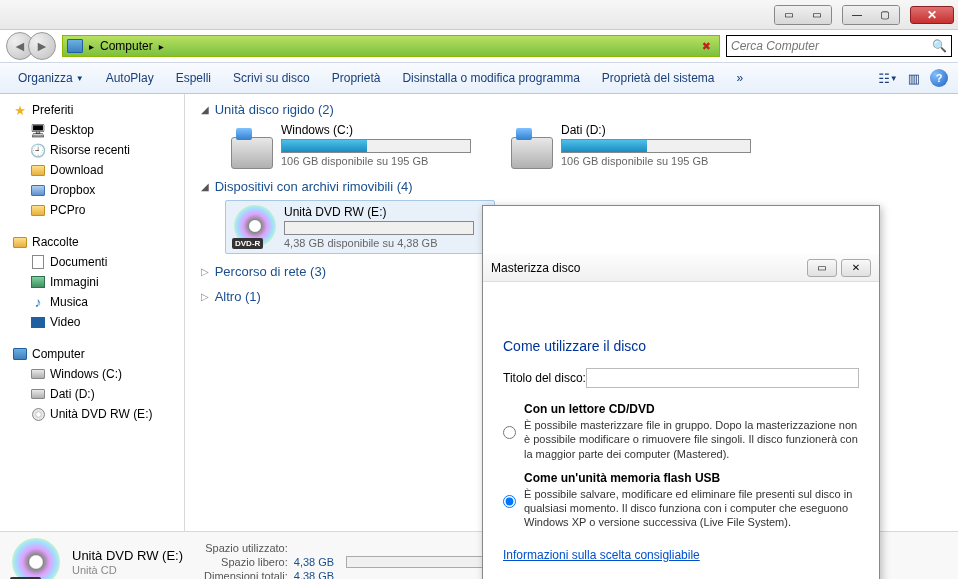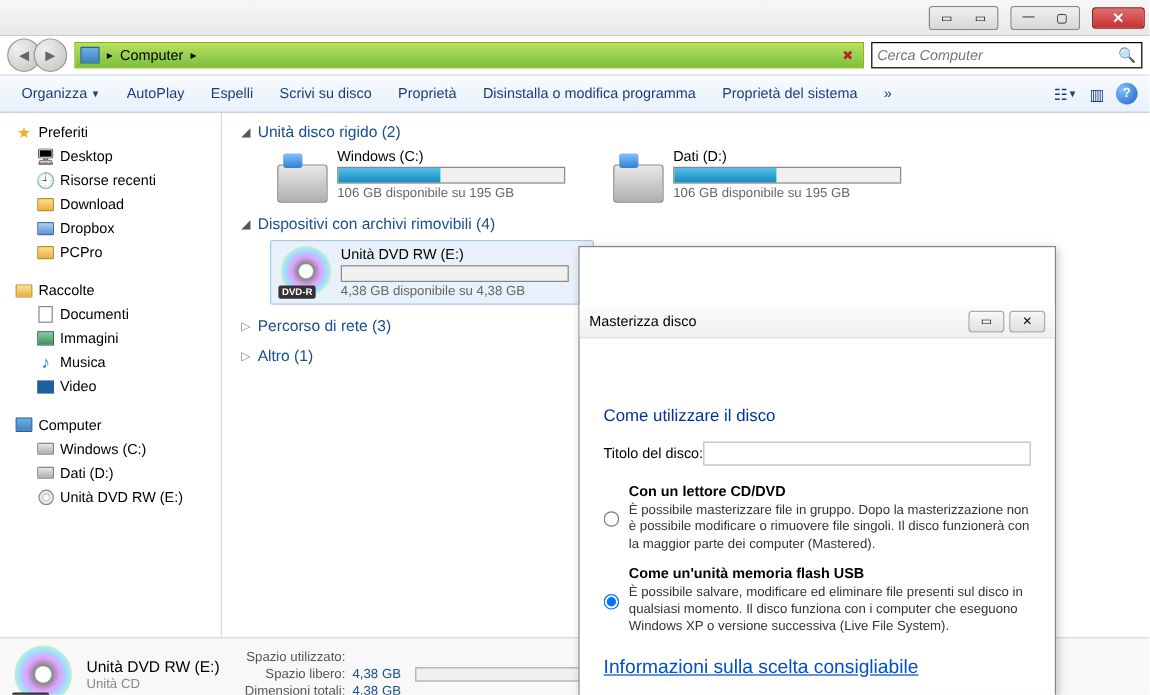--- a/index.html
+++ b/index.html
@@ -86,21 +86,21 @@
 .dialog-title-btn { width: 30px; height: 18px; border: 1px solid #aaa; border-radius: 3px; display: flex; align-items: center; justify-content: center; margin-left: 4px; font-size: 10px; background: linear-gradient(to bottom, #f8f8f8, #e0e0e0); cursor: pointer; }
 .dialog-body { padding: 28px 20px; margin-top: 28px; }
 .dialog-heading { color: #003399; font-size: 14px; margin-bottom: 14px; }
 .dialog-row { display: flex; align-items: center; margin-bottom: 14px; }
 .dialog-row label { font-size: 12px; }
 .dialog-row input[type=text] { flex: 1; border: 1px solid #bbb; height: 20px; padding: 0 4px; }
 .radio-opt { display: flex; gap: 8px; margin-bottom: 10px; }
 .radio-opt input { margin-top: 2px; }
 .radio-opt .opt-title { font-weight: bold; font-size: 12px; }
 .radio-opt .opt-desc { font-size: 11px; color: #333; margin-top: 2px; line-height: 1.3; }
-.dialog-link { color: #0050cc; font-size: 16px; text-decoration: underline; cursor: pointer; margin-top: 8px; display: inline-block; }
+.dialog-link { color: #0050cc; font-size: 12px; text-decoration: underline; cursor: pointer; margin-top: 8px; display: inline-block; }
 .dialog-footer { height: 40px; display: flex; justify-content: flex-end; align-items: center; gap: 8px; padding: 0 14px; background: #f0f0f0; border-top: 1px solid #ddd; }
 .dlg-btn { min-width: 72px; height: 22px; border: 1px solid #888; border-radius: 3px; background: linear-gradient(to bottom, #fdfdfd, #e0e0e0); font-size: 16px; cursor: pointer; }
 .dlg-btn.primary { border-color: #3a7ad0; box-shadow: 0 0 2px #6aa0e8; }
 </style>
 </head>
 <body>
 
 <div class="titlebar">
   <div class="titlebar-group">
     <div class="titlebar-btn">▭</div>

